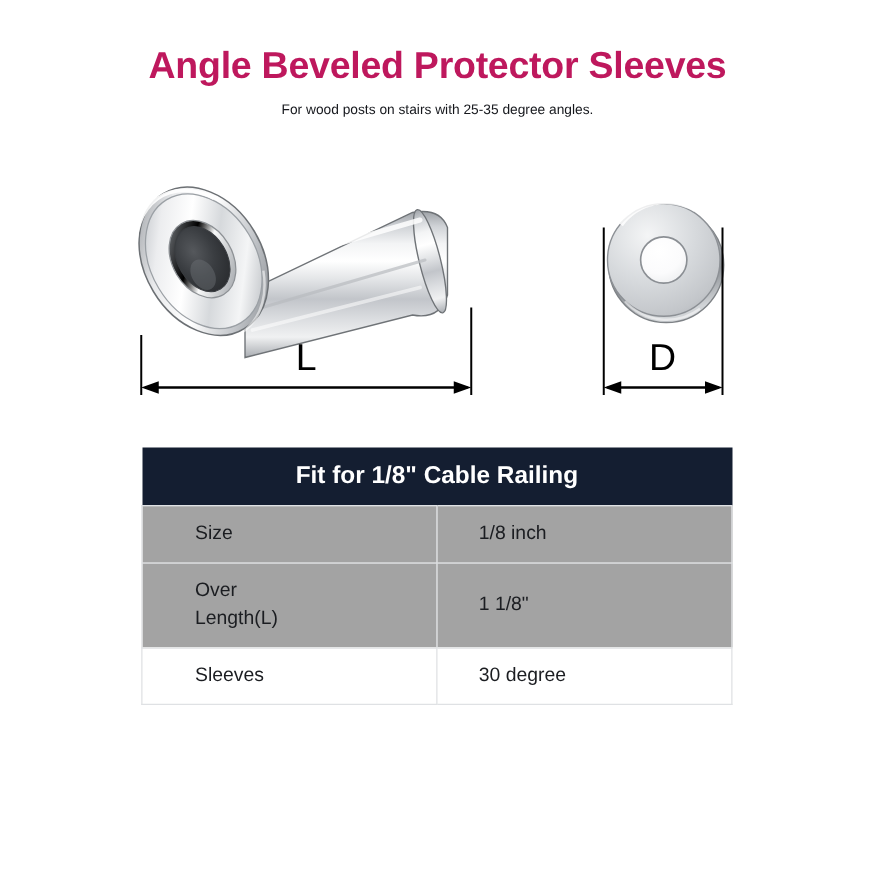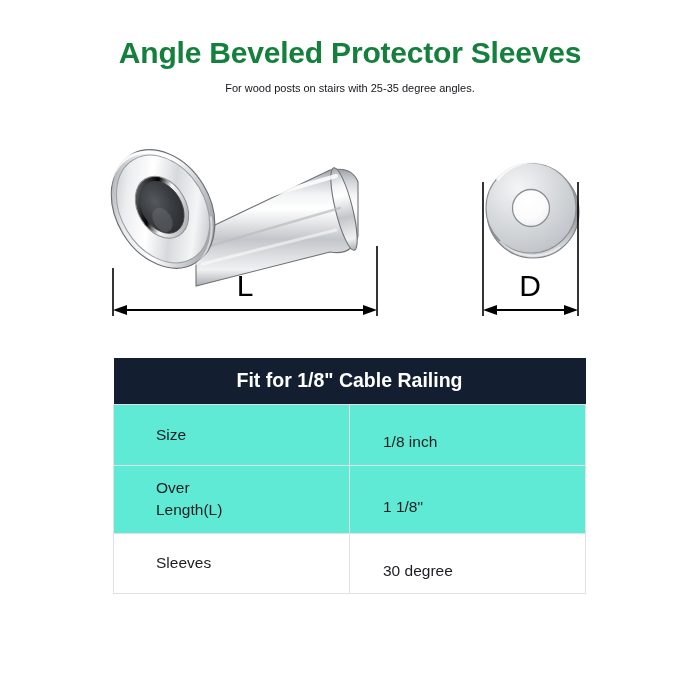--- a/index.html
+++ b/index.html
@@ -26,21 +26,21 @@
   .header-block {
     position: absolute;
     left: 0;
     top: 36px;
     width: 700px;
     text-align: center;
   }
   .title {
     font-size: 30px;
     font-weight: bold;
-    color: #15803d;
+    color: #be185d;
     letter-spacing: -0.2px;
     line-height: 1.1;
     margin: 0;
     white-space: nowrap;
   }
   .subtitle {
     font-size: 11px;
     font-weight: normal;
     color: #15171c;
     line-height: 1.2;
@@ -85,24 +85,24 @@
     color: #1b1d21;
     line-height: 1.45;
     vertical-align: middle;
   }
   .spec-table .k-cell {
     width: 238px;
     padding: 11px 12px 11px 42px;
   }
   .spec-table .v-cell {
     width: 233px;
-    padding: 26px 12px 11px 33px;
+    padding: 11px 12px 11px 33px;
   }
   .row-shaded td {
-    background: #5eead4;
+    background: #a3a3a3;
   }
   .row-plain td {
     background: #ffffff;
   }
   .kline {
     display: block;
   }
 </style>
 </head>
 <body>

